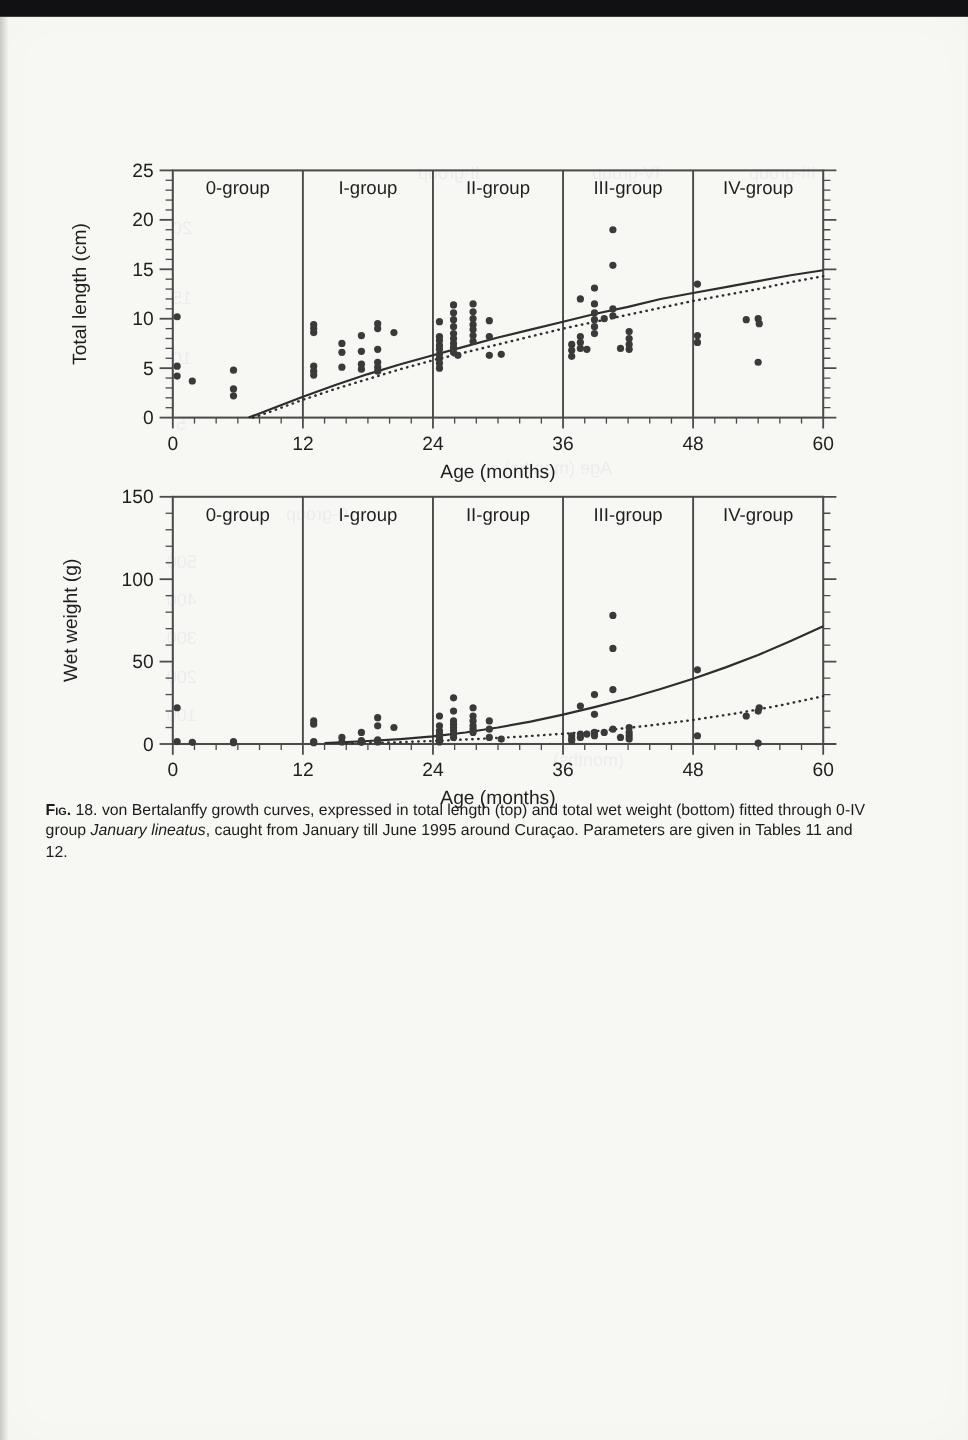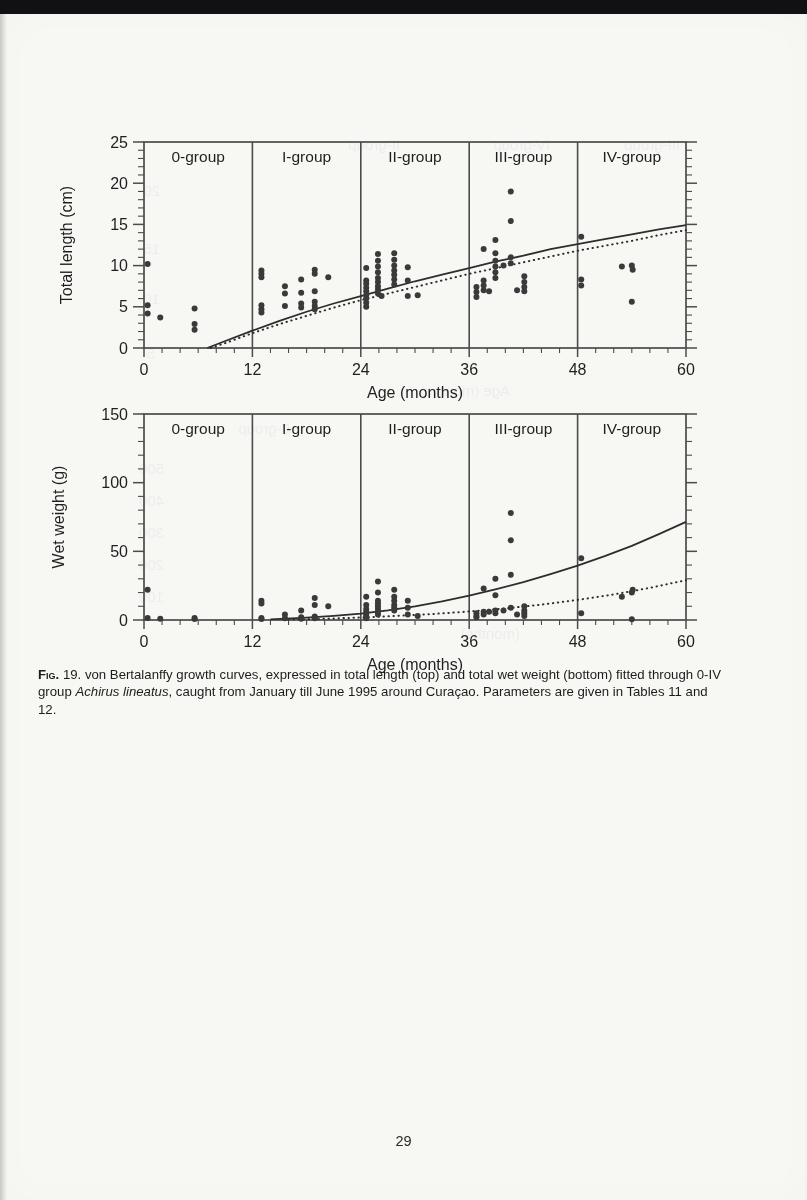--- a/index.html
+++ b/index.html
@@ -550,17 +550,16 @@
             <circle cx="632.7033333333334" cy="194.78666666666666" r="3" class="pt"></circle>
             <circle cx="631.8" cy="224.31333333333333" r="3" class="pt"></circle>
           </g>
           <text x="415" y="275" class="axis-title">Age (months)</text>
           <text x="0" y="0" class="axis-title" transform="translate(64,122) rotate(-90)">Wet weight (g)</text>
         </svg>
       </div>
   </div>
 
   <div id="caption">
-    <span class="figlabel">Fig.</span><span> </span><span>19.</span><span> </span><span>von Bertalanffy growth curves, expressed in total length (top) and total wet weight (bottom) fitted through 0-IV group </span><em>Achirus lineatus</em><span>, caught from January till June 1995 around Curaçao. Parameters are given in Tables 11 and 12.</span>
+    <span class="figlabel">Fig.</span><span> </span><span>18.</span><span> </span><span>von Bertalanffy growth curves, expressed in total length (top) and total wet weight (bottom) fitted through 0-IV group </span><em>January lineatus</em><span>, caught from January till June 1995 around Curaçao. Parameters are given in Tables 11 and 12.</span>
   </div>
 
-  <div id="folio">29</div>
 </div>
 
 </body></html>

